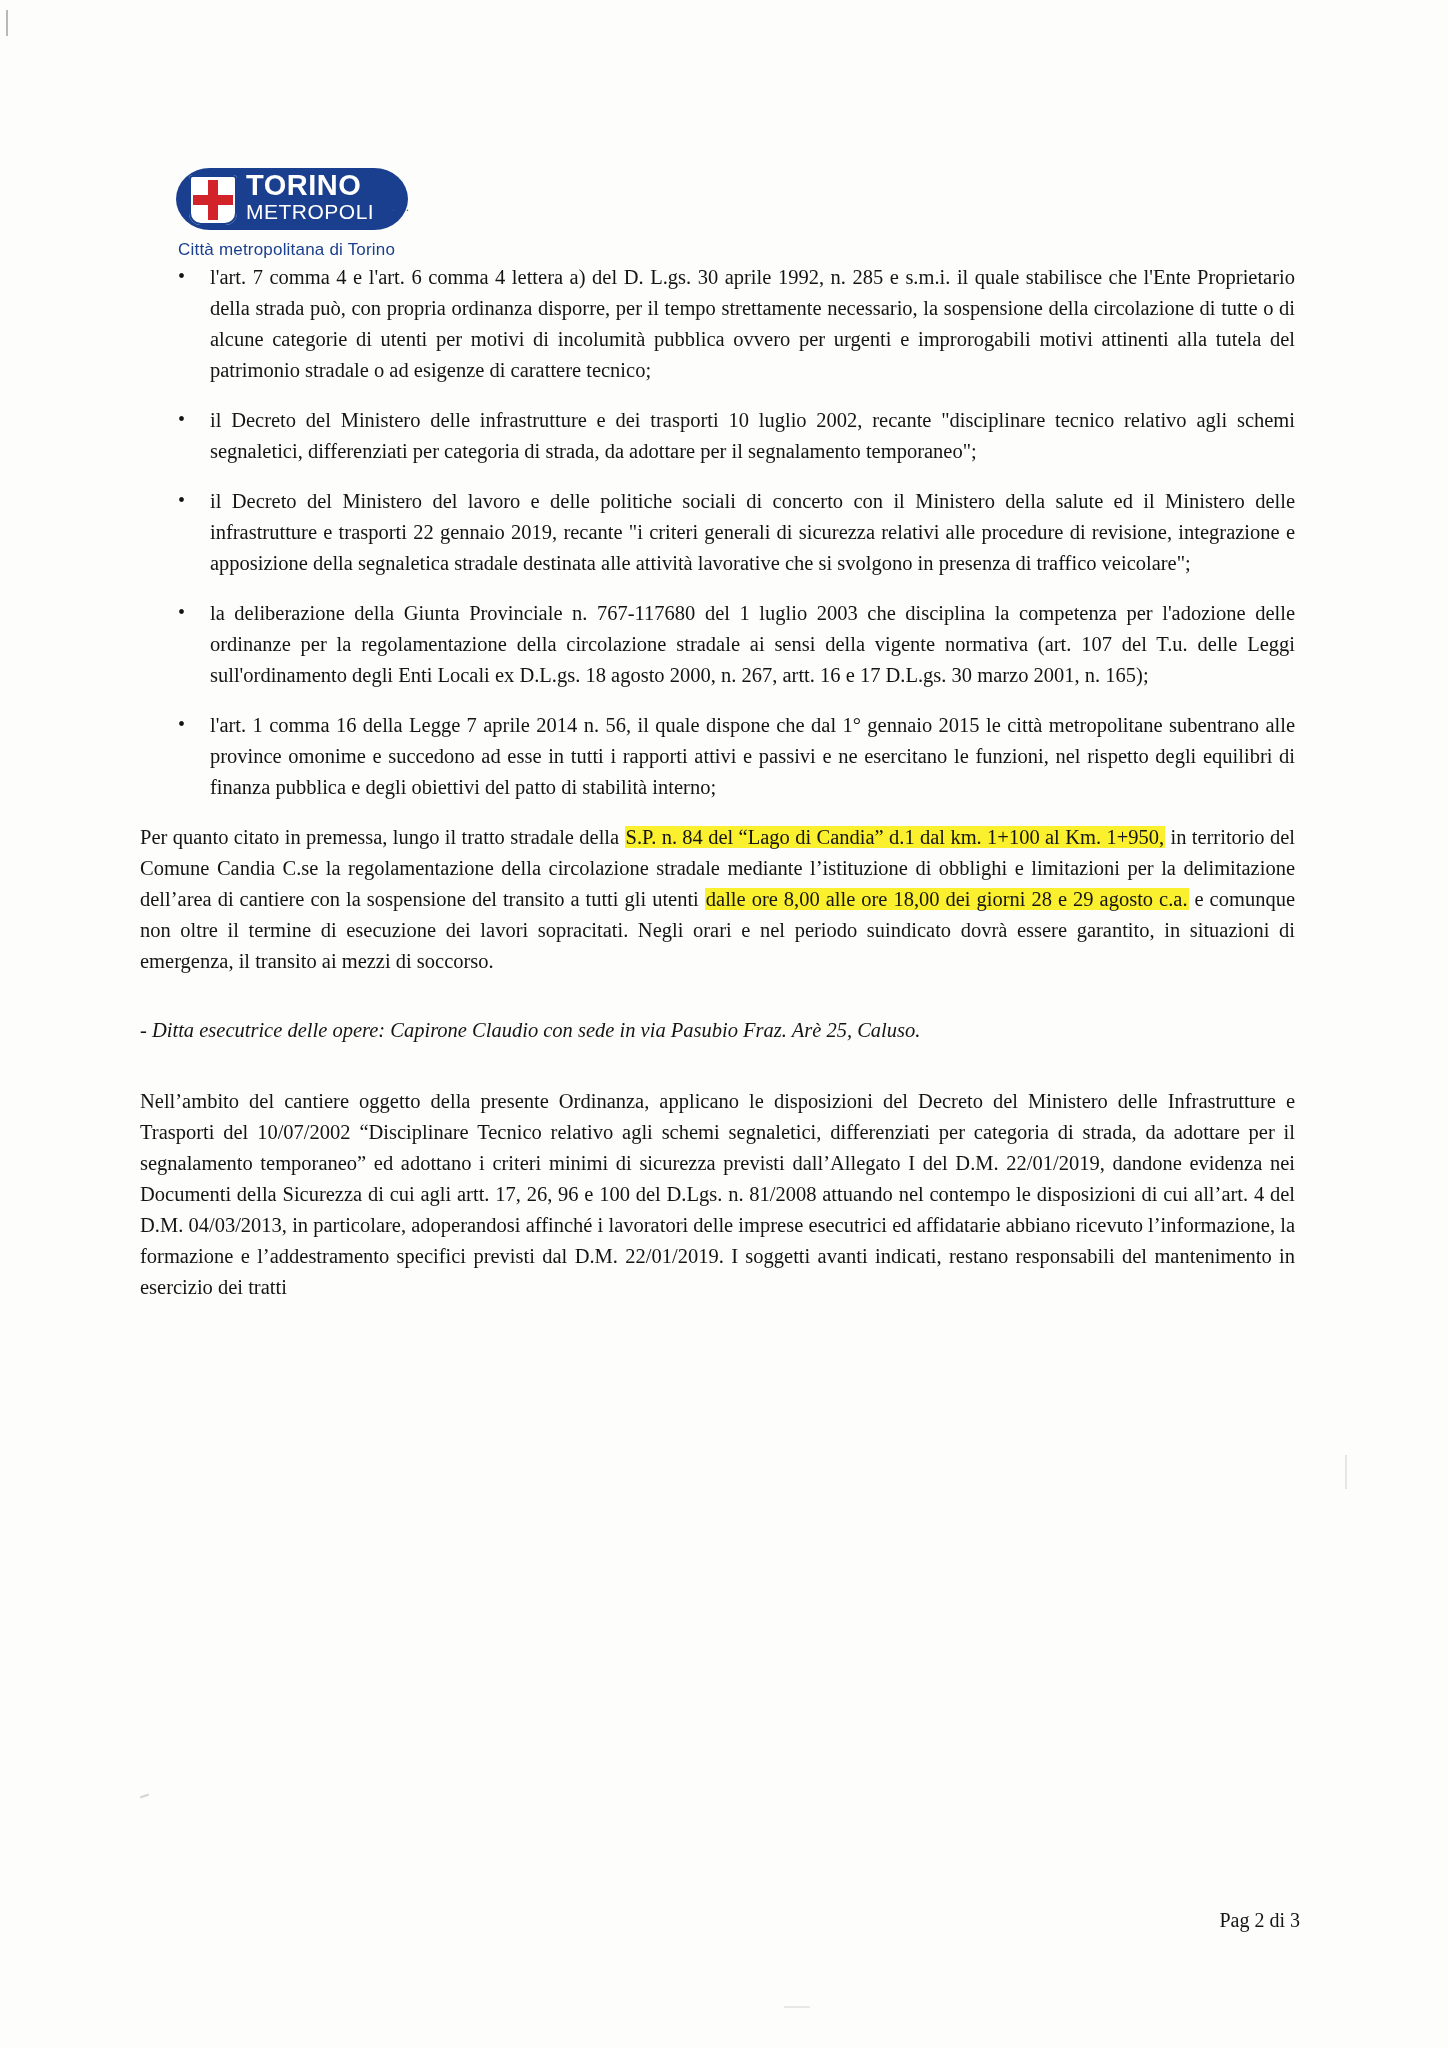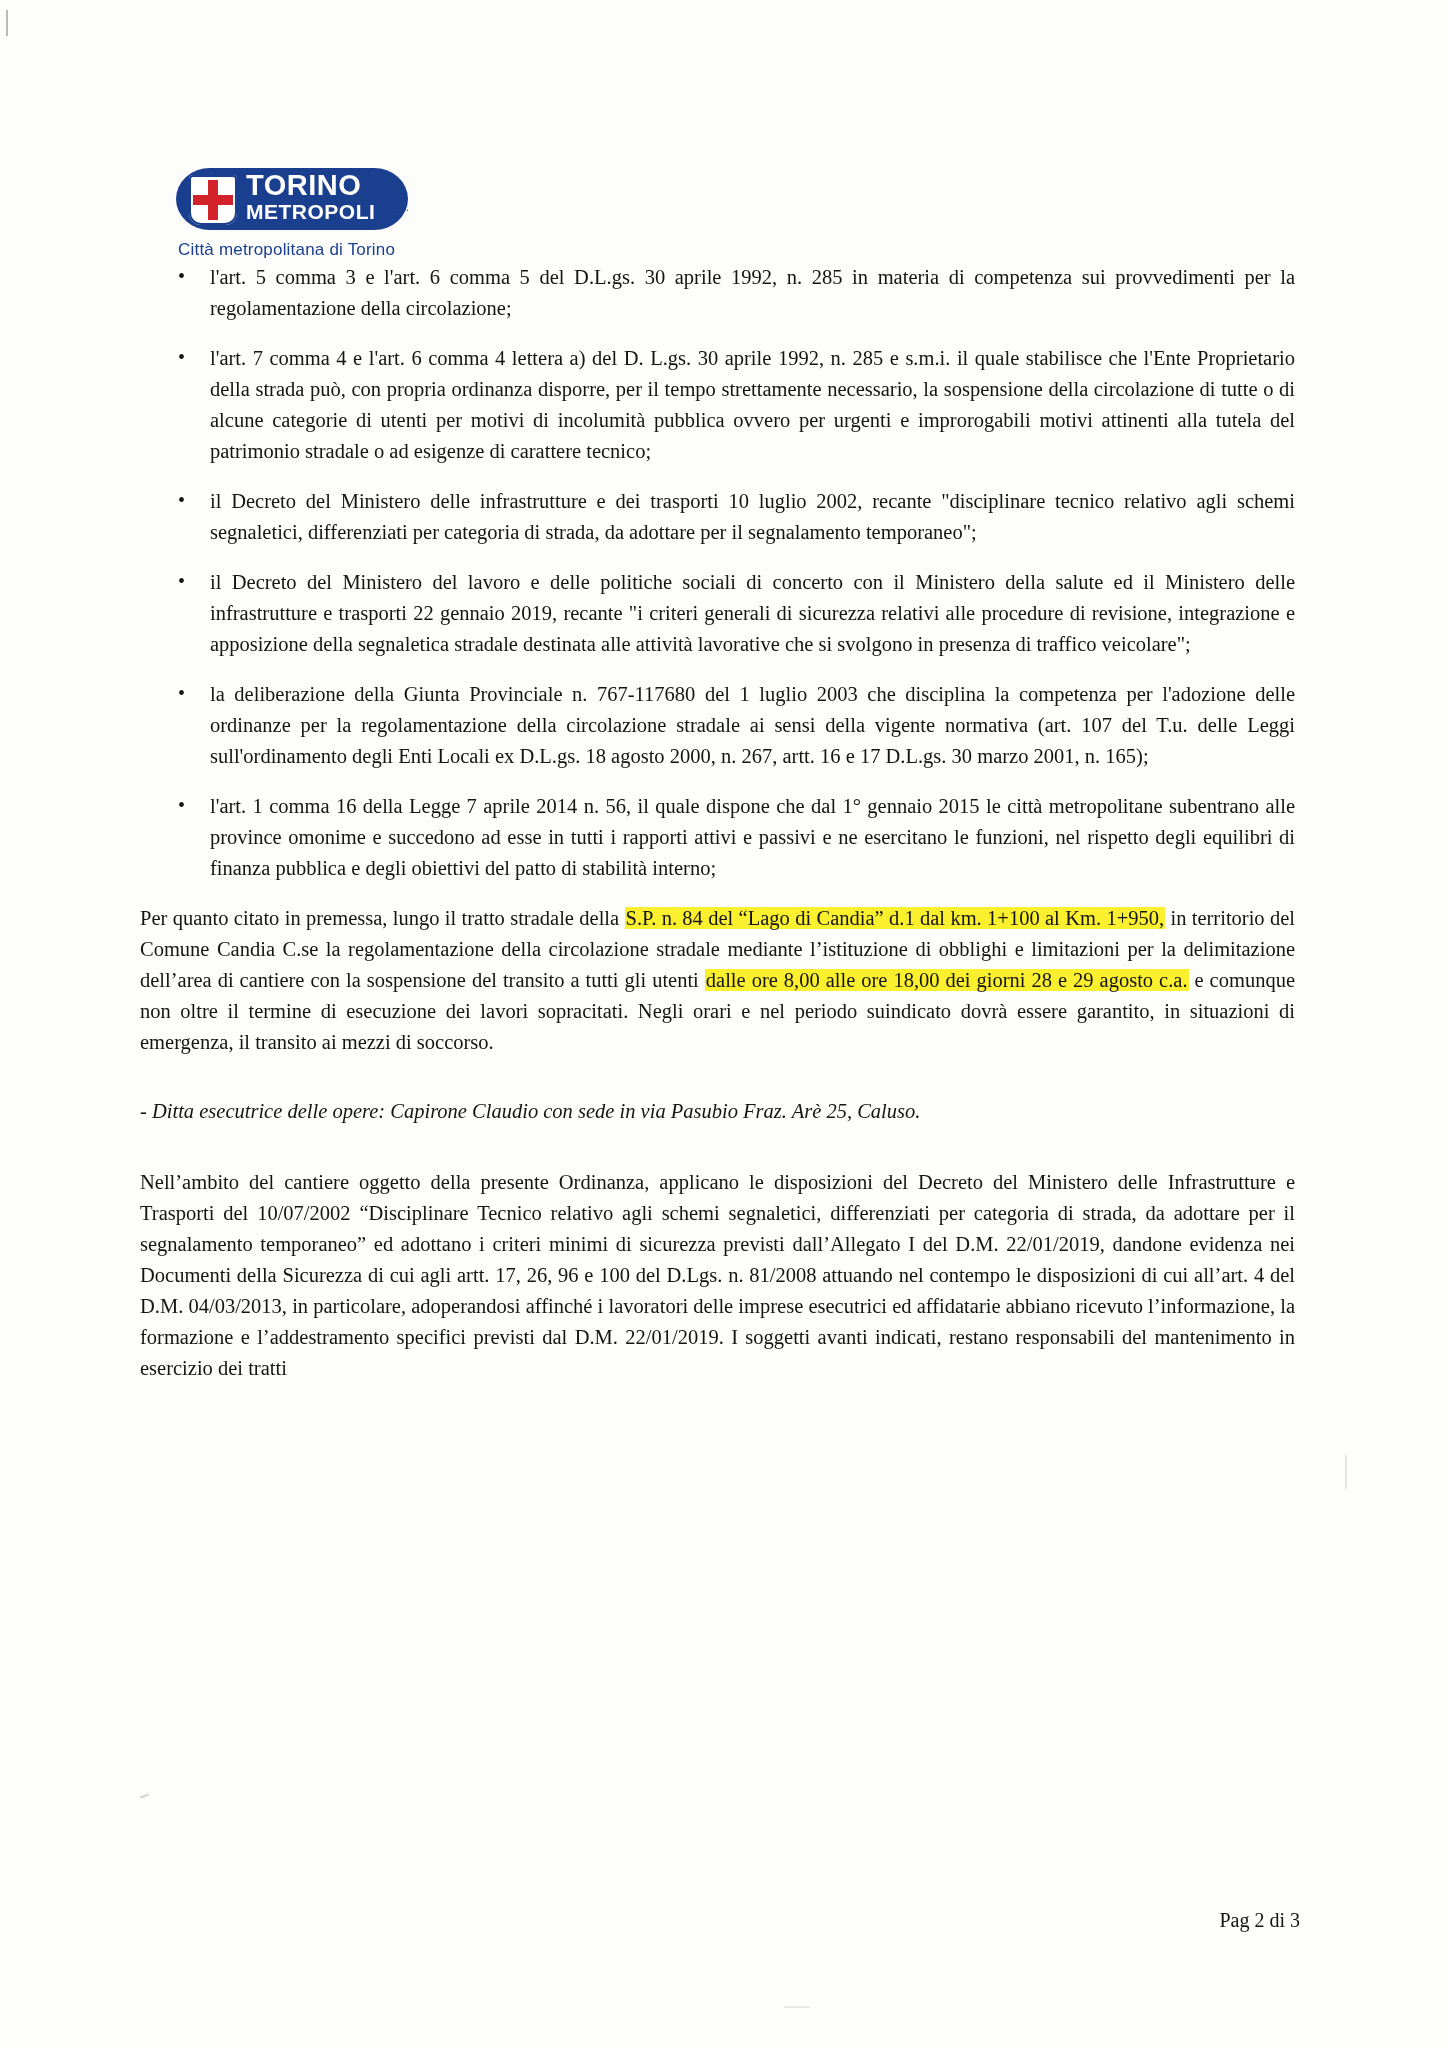--- a/index.html
+++ b/index.html
@@ -81,21 +81,21 @@
   }
   .logo-words .l1 {
     display: block;
     font-size: 29px;
     font-weight: 700;
     line-height: 30px;
   }
   .logo-words .l2 {
     display: block;
     font-size: 21px;
-    font-weight: 700;
+    font-weight: 400;
     line-height: 24px;
   }
   .logo-sub {
     margin-top: 4px;
     margin-left: 2px;
     font-family: "Liberation Sans", sans-serif;
     font-size: 17px;
     color: #1b3f8f;
     letter-spacing: .2px;
   }
@@ -187,21 +187,20 @@
         <span class="l2">METROPOLI</span>
       </div>
     </div>
     <div class="logo-sub">Città metropolitana di Torino</div>
   </div>
   <div class="logo-speck">. .</div>
 
   <div class="content">
 
     <ul class="bullets">
-      <li>l'art. 5 comma 3 e l'art. 6 comma 5 del D.L.gs. 30 aprile 1992, n. 285 in materia di competenza sui provvedimenti per la regolamentazione della circolazione;</li>
       <li>l'art. 7 comma 4 e l'art. 6 comma 4 lettera a) del D. L.gs. 30 aprile 1992, n. 285 e s.m.i. il quale stabilisce che l'Ente Proprietario della strada può, con propria ordinanza disporre, per il tempo strettamente necessario, la sospensione della circolazione di tutte o di alcune categorie di utenti per motivi di incolumità pubblica ovvero per urgenti e improrogabili motivi attinenti alla tutela del patrimonio stradale o ad esigenze di carattere tecnico;</li>
       <li>il Decreto del Ministero delle infrastrutture e dei trasporti 10 luglio 2002, recante "disciplinare tecnico relativo agli schemi segnaletici, differenziati per categoria di strada, da adottare per il segnalamento temporaneo";</li>
       <li>il Decreto del Ministero del lavoro e delle politiche sociali di concerto con il Ministero della salute ed il Ministero delle infrastrutture e trasporti 22 gennaio 2019, recante "i criteri generali di sicurezza relativi alle procedure di revisione, integrazione e apposizione della segnaletica stradale destinata alle attività lavorative che si svolgono in presenza di traffico veicolare";</li>
       <li>la deliberazione della Giunta Provinciale n. 767-117680 del 1 luglio 2003 che disciplina la competenza per l'adozione delle ordinanze per la regolamentazione della circolazione stradale ai sensi della vigente normativa (art. 107 del T.u. delle Leggi sull'ordinamento degli Enti Locali ex D.L.gs. 18 agosto 2000, n. 267, artt. 16 e 17 D.L.gs. 30 marzo 2001, n. 165);</li>
       <li>l'art. 1 comma 16 della Legge 7 aprile 2014 n. 56, il quale dispone che dal 1° gennaio 2015 le città metropolitane subentrano alle province omonime e succedono ad esse in tutti i rapporti attivi e passivi e ne esercitano le funzioni, nel rispetto degli equilibri di finanza pubblica e degli obiettivi del patto di stabilità interno;</li>
     </ul>
 
 
     <p class="para"><span>Per quanto citato in premessa, lungo il tratto stradale della </span><mark class="hl">S.P. n. 84 del “Lago di Candia” d.1 dal km. 1+100 al Km. 1+950,</mark><span> in territorio del Comune Candia C.se la regolamentazione della circolazione stradale mediante l’istituzione di obblighi e limitazioni per la delimitazione dell’area di cantiere con la sospensione del transito a tutti gli utenti </span><mark class="hl">dalle ore 8,00 alle ore 18,00 dei giorni 28 e 29 agosto c.a.</mark><span> e comunque non oltre il termine di esecuzione dei lavori sopracitati. Negli orari e nel periodo suindicato dovrà essere garantito, in situazioni di emergenza, il transito ai mezzi di soccorso.</span></p>
 

